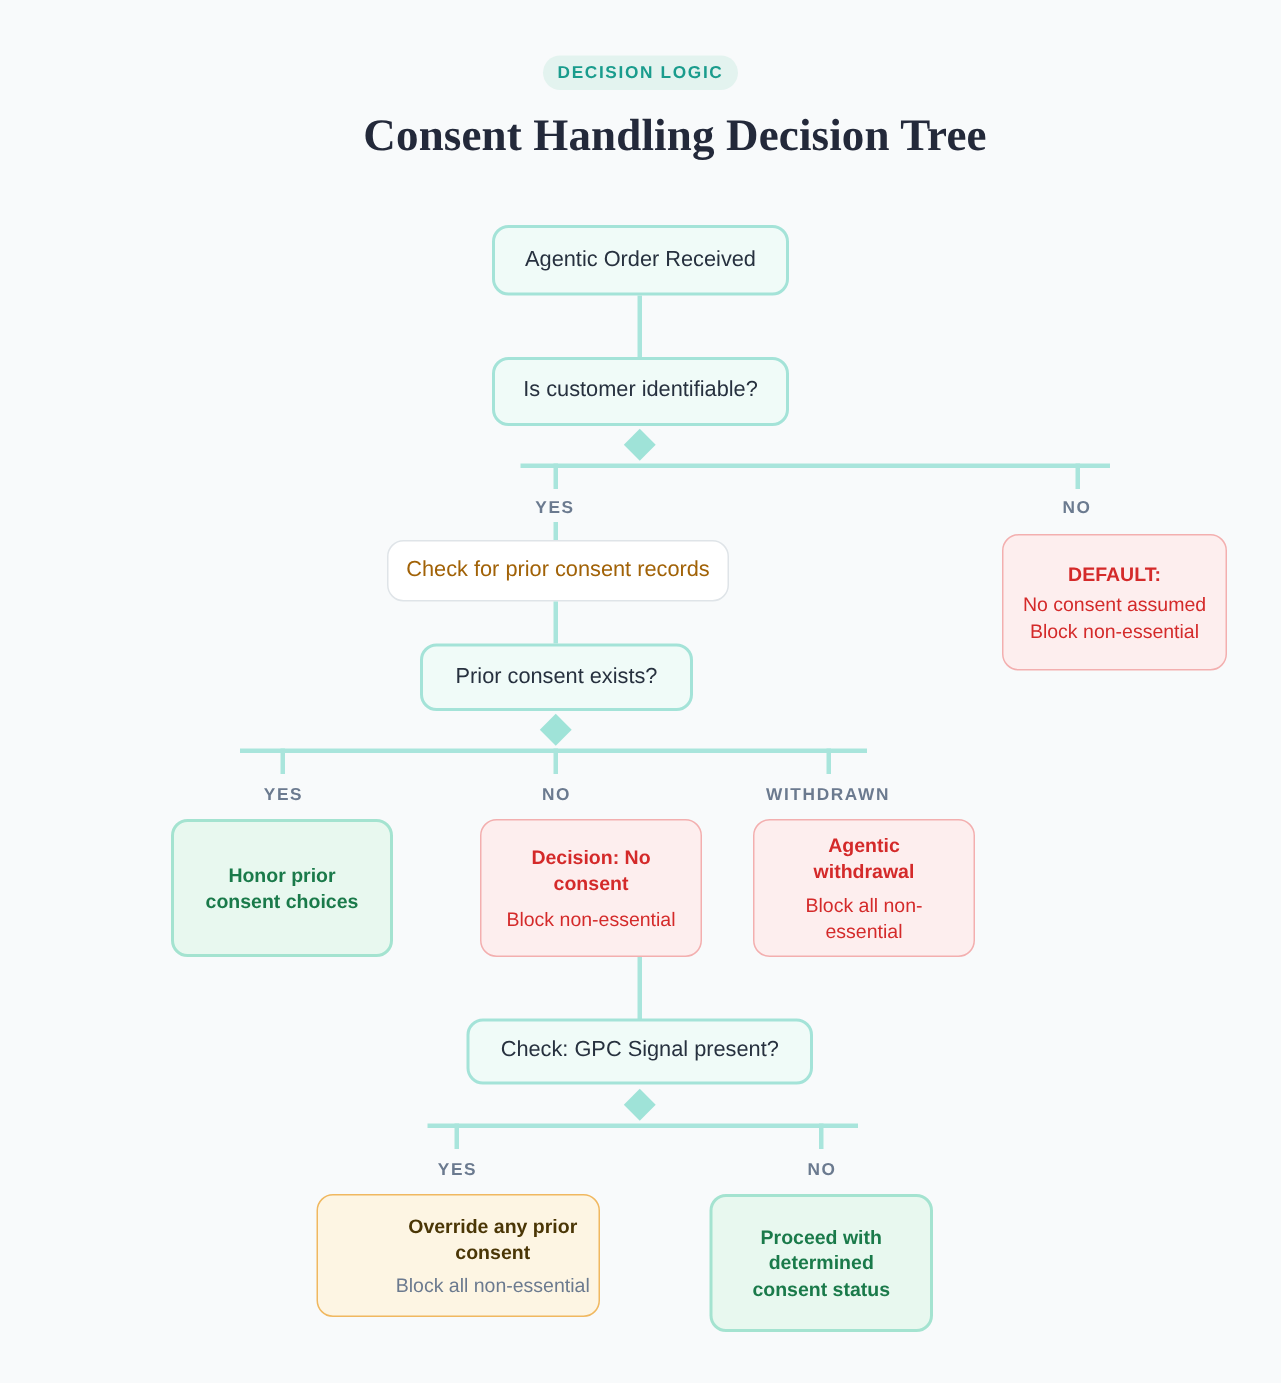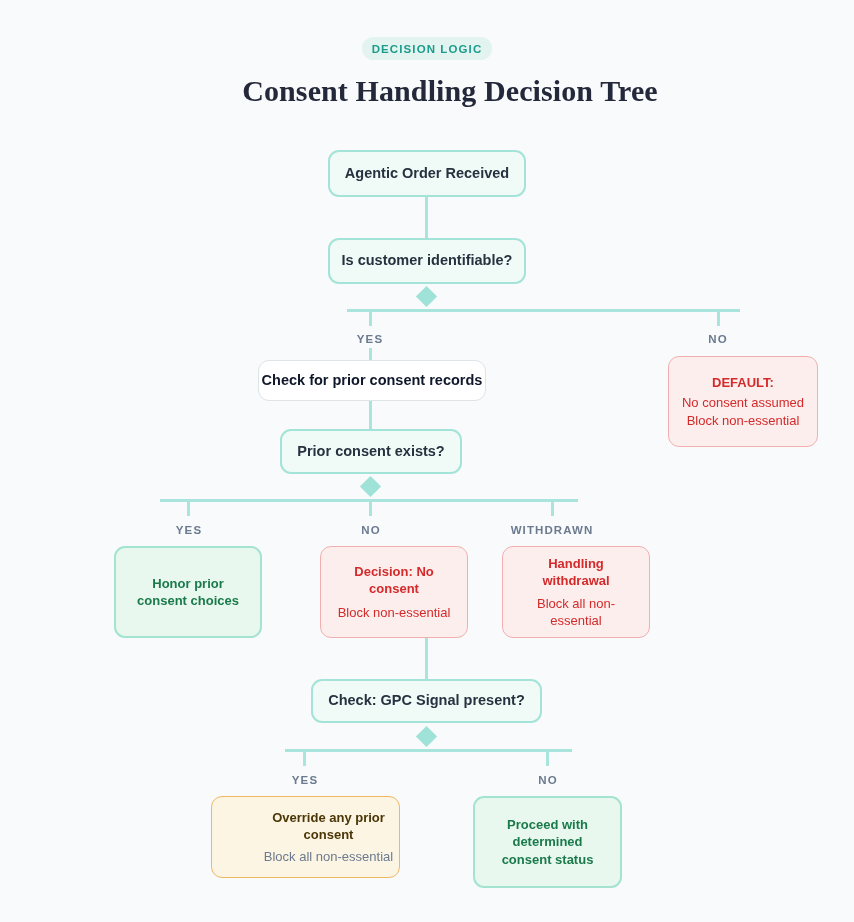--- a/index.html
+++ b/index.html
@@ -86,35 +86,35 @@
   .node {
     position: absolute;
     box-sizing: border-box;
     border-radius: 11px;
     display: flex;
     flex-direction: column;
     align-items: center;
     justify-content: center;
     text-align: center;
   }
-  .node .line1 { line-height: 1.32; font-weight: bold; }
+  .node .line1 { line-height: 1.32; }
   .node .line2 { line-height: 1.32; }
 
   
   .node.teal {
     background: #f0fbf8;
     border: 2px solid #a4e3d8;
     color: #27313f;
     font-size: 14.5px;
   }
   
   .node.white {
     background: #ffffff;
     border: 1.5px solid #dfe4e8;
-    color: #0f172a;
+    color: #a16207;
     font-size: 14.5px;
   }
   
   .node.red {
     background: #fdeeee;
     border: 1.5px solid #f3afaf;
     color: #d42a2a;
     margin-left: 24px;
   }
   .node.red .line1 { font-weight: bold; font-size: 13px; }
@@ -195,21 +195,21 @@
     <span class="line1">consent choices</span>
   </div>
 
   <div class="node red" style="left:296px; top:546px; width:148px; height:92px;">
     <span class="line1">Decision: No</span>
     <span class="line1">consent</span>
     <span class="line2">Block non-essential</span>
   </div>
 
   <div class="node red" style="left:478px; top:546px; width:148px; height:92px;">
-    <span class="line1">Handling</span>
+    <span class="line1">Agentic</span>
     <span class="line1">withdrawal</span>
     <span class="line2">Block all non-</span>
     <span class="line2" style="margin-top:0;">essential</span>
   </div>
 
   <div class="vline" style="left:425px; top:638px; height:42px;"></div>
 
   <div class="node teal" style="left:311px; top:679px; width:231px; height:44px;">
     <span class="line1">Check: GPC Signal present?</span>
   </div>

